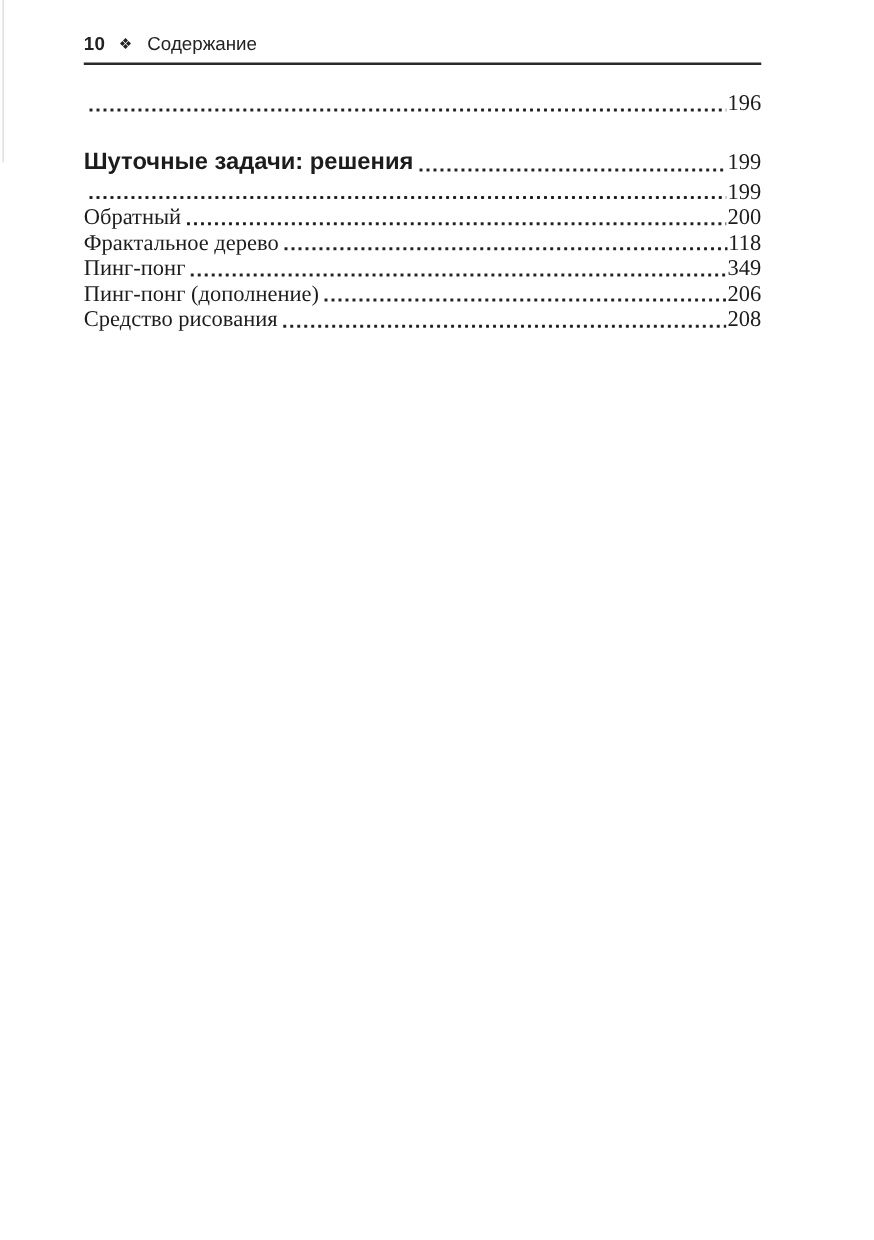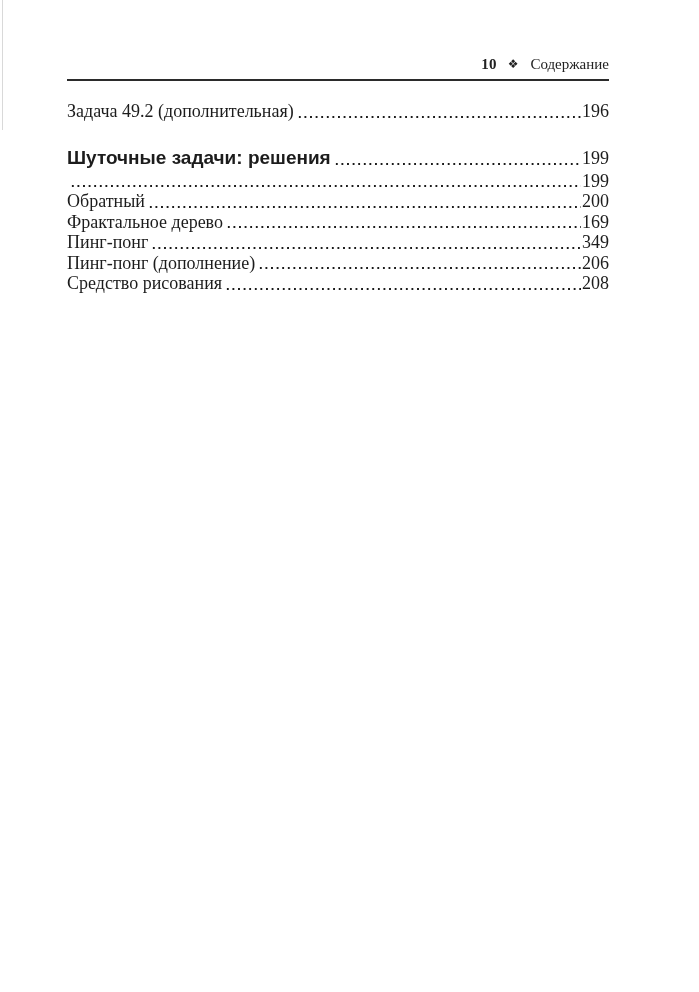--- a/index.html
+++ b/index.html
@@ -26,28 +26,27 @@
     background: #d9d9d9;
   }
   .content {
     position: absolute;
     left: 67px;
     top: 0;
     width: 542px;
   }
   
   .running-head {
-    margin-top: 54px;
+    margin-top: 26px;
     display: flex;
     align-items: baseline;
-    font-family: Liberation Serif, serif;
+    font-family: Liberation Sans, sans-serif;
     font-size: 15px;
     line-height: 20px;
     color: #222222;
-    justify-content: flex-end;
   }
   .running-head .folio {
     font-weight: 700;
     letter-spacing: 0.2px;
   }
   .running-head .diamond {
     font-size: 12px;
     margin: 0 12px 0 11px;
     position: relative;
     top: -1px;
@@ -112,21 +111,20 @@
     <div class="running-head">
       <span class="folio">10</span>
       <span class="diamond">❖</span>
       <span class="head-title">Содержание</span>
     </div>
     <hr class="head-rule">
 
     <div class="toc">
 
       <div class="toc-row">
-        <span class="toc-label">Задача 49.2 (дополнительная)</span>
         <span class="leader"></span>
         <span class="toc-page">196</span>
       </div>
 
 
       <div class="toc-row heading">
         <span class="toc-label">Шуточные задачи: решения</span>
         <span class="leader"></span>
         <span class="toc-page">199</span>
       </div>
@@ -138,21 +136,21 @@
 
       <div class="toc-row">
         <span class="toc-label">Обратный</span>
         <span class="leader"></span>
         <span class="toc-page">200</span>
       </div>
 
       <div class="toc-row">
         <span class="toc-label">Фрактальное дерево</span>
         <span class="leader"></span>
-        <span class="toc-page">169</span>
+        <span class="toc-page">118</span>
       </div>
 
       <div class="toc-row">
         <span class="toc-label">Пинг-понг</span>
         <span class="leader"></span>
         <span class="toc-page">349</span>
       </div>
 
       <div class="toc-row">
         <span class="toc-label">Пинг-понг (дополнение)</span>

